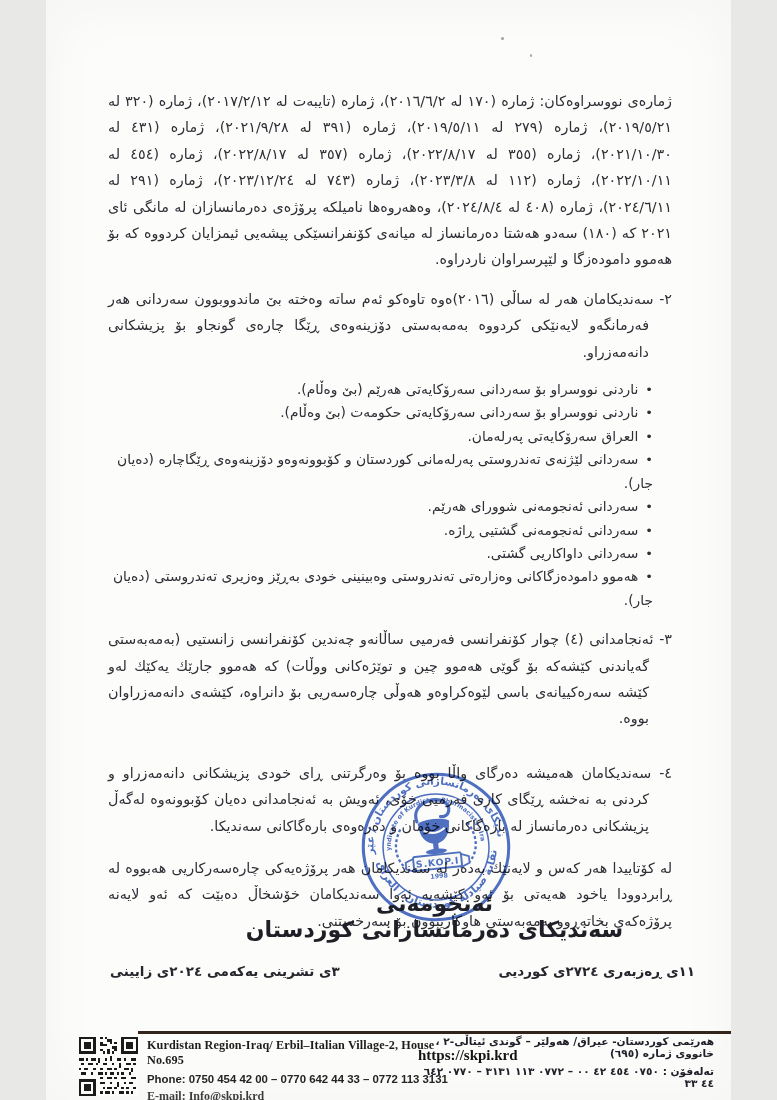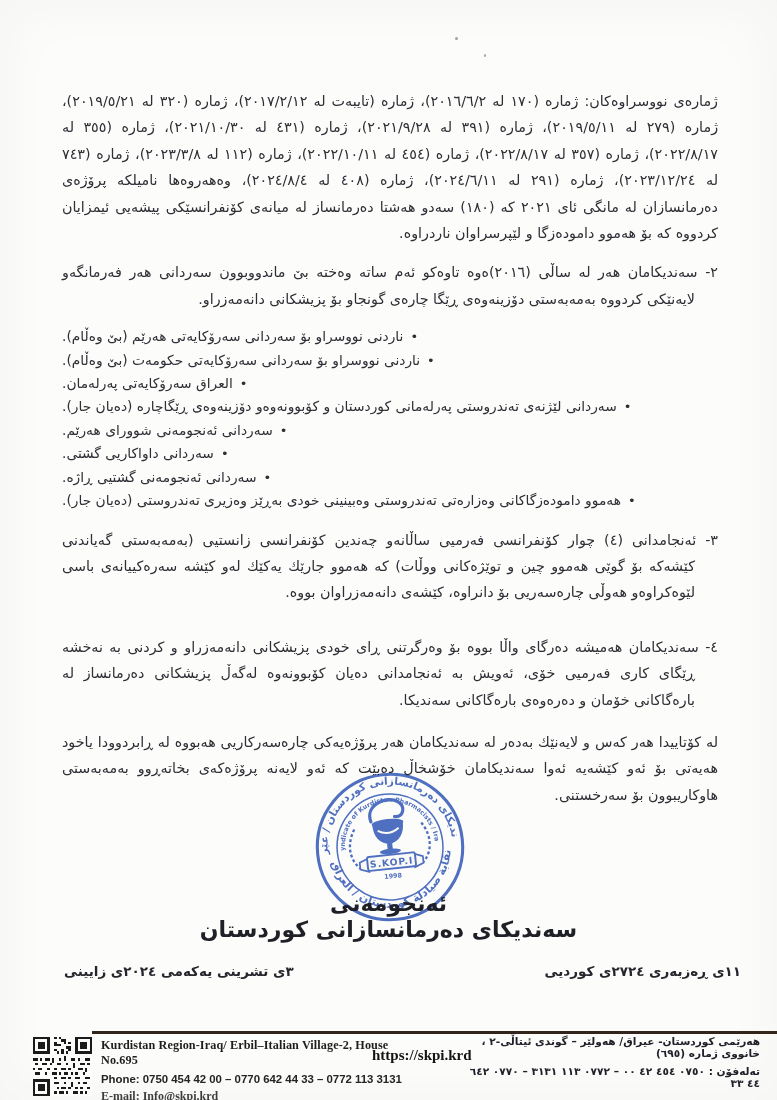--- a/index.html
+++ b/index.html
@@ -1,17 +1,17 @@
 <!DOCTYPE html>
 <html lang="ckb"><head>
 <meta charset="utf-8">
 <style>
   html,body{margin:0;padding:0;background:#e8e8e6;}
   .page{
-    position:relative;width:777px;height:1100px;margin:0 auto;
+    position:relative;width:685px;height:1100px;margin:0 auto;
     background:#fcfcfa;overflow:hidden;
     box-shadow:inset 0 0 60px rgba(60,60,50,.04);
     font-family:"DejaVu Sans",sans-serif;
   }
   .speck{position:absolute;border-radius:50%;background:#565656;opacity:.55;}
   .s1{left:455px;top:37px;width:3px;height:3px;}
   .s2{left:484px;top:54px;width:2px;height:3px;}
 
   
   .content{
@@ -20,21 +20,21 @@
     font-size:14.3px;text-align:justify;text-justify:inter-word;
   }
   .para{margin:0 0 13px;line-height:26.4px;}
   .item{padding-right:23px;text-indent:-23px;}
   .item3{margin-bottom:28px;margin-top:3px;}
   .item4{margin-bottom:16px;}
   .closing{margin-top:2px;margin-bottom:17px;}
   .num{font-weight:normal;}
   .bullets{
     list-style:none;margin:2px 0 14px;padding:0 19px 0 0;
-    line-height:23.4px;font-size:13.8px;text-align:left;
+    line-height:23.4px;font-size:13.8px;text-align:right;
   }
   .bullets li::before{content:"•";margin-left:7px;font-size:13px;}
 
   
   .stamp{
     position:absolute;left:313px;top:770px;width:154px;height:154px;
     mix-blend-mode:multiply;opacity:.9;transform:rotate(-6deg);
   }
   .stamp svg{width:100%;height:100%;}
 
@@ -83,22 +83,22 @@
     <p class="para">ژمارەی نووسراوەکان: ژماره (١٧٠ له ٢٠١٦/٦/٢)، ژماره (تایبەت له ٢٠١٧/٢/١٢)، ژماره (٣٢٠ له ٢٠١٩/٥/٢١)، ژماره (٢٧٩ له ٢٠١٩/٥/١١)، ژماره (٣٩١ له ٢٠٢١/٩/٢٨)، ژماره (٤٣١ له ٢٠٢١/١٠/٣٠)، ژماره (٣٥٥ له ٢٠٢٢/٨/١٧)، ژماره (٣٥٧ له ٢٠٢٢/٨/١٧)، ژماره (٤٥٤ له ٢٠٢٢/١٠/١١)، ژماره (١١٢ له ٢٠٢٣/٣/٨)، ژماره (٧٤٣ له ٢٠٢٣/١٢/٢٤)، ژماره (٢٩١ له ٢٠٢٤/٦/١١)، ژماره (٤٠٨ له ٢٠٢٤/٨/٤)، وەهەروەها نامیلکه پرۆژەی دەرمانسازان له مانگی ئای ٢٠٢١ که (١٨٠) سەدو هەشتا دەرمانساز له میانەی کۆنفرانسێکی پیشەیی ئیمزایان کردووه که بۆ هەموو دامودەزگا و لێپرسراوان ناردراوه.</p>
 
     <p class="para item"><span class="num">٢-</span> <span>سەندیکامان هەر له ساڵی (٢٠١٦)ەوه تاوەکو ئەم ساته وەخته بێ ماندووبوون سەردانی هەر فەرمانگەو لایەنێکی کردووه بەمەبەستی دۆزینەوەی ڕێگا چارەی گونجاو بۆ پزیشکانی دانەمەزراو.</span></p>
 
     <ul class="bullets">
       <li><span>ناردنی نووسراو بۆ سەردانی سەرۆکایەتی هەرێم (بێ وەڵام).</span></li>
       <li><span>ناردنی نووسراو بۆ سەردانی سەرۆکایەتی حکومەت (بێ وەڵام).</span></li>
       <li><span>العراق سەرۆکایەتی پەرلەمان.</span></li>
       <li><span>سەردانی لێژنەی تەندروستی پەرلەمانی کوردستان و کۆبوونەوەو دۆزینەوەی ڕێگاچاره (دەیان جار).</span></li>
       <li><span>سەردانی ئەنجومەنی شوورای هەرێم.</span></li>
+      <li><span>سەردانی ئەنجومەنی گشتیی ڕاژه.</span></li>
       <li><span>سەردانی داواکاریی گشتی.</span></li>
-      <li><span>سەردانی ئەنجومەنی گشتیی ڕاژه.</span></li>
       <li><span>هەموو دامودەزگاکانی وەزارەتی تەندروستی وەبینینی خودی بەڕێز وەزیری تەندروستی (دەیان جار).</span></li>
     </ul>
 
     <p class="para item item3"><span class="num">٣-</span> <span>ئەنجامدانی (٤) چوار کۆنفرانسی فەرمیی ساڵانەو چەندین کۆنفرانسی زانستیی (بەمەبەستی گەیاندنی کێشەکه بۆ گوێی هەموو چین و توێژەکانی ووڵات) که هەموو جارێك یەکێك لەو کێشه سەرەکییانەی باسی لێوەکراوەو هەوڵی چارەسەریی بۆ دانراوه، کێشەی دانەمەزراوان بووه.</span></p>
 
     <p class="para item item4"><span class="num">٤-</span> <span>سەندیکامان هەمیشه دەرگای واڵا بووه بۆ وەرگرتنی ڕای خودی پزیشکانی دانەمەزراو و کردنی به نەخشه ڕێگای کاری فەرمیی خۆی، ئەویش به ئەنجامدانی دەیان کۆبوونەوه لەگەڵ پزیشکانی دەرمانساز له بارەگاکانی خۆمان و دەرەوەی بارەگاکانی سەندیکا.</span></p>
 
     <p class="para closing">له کۆتاییدا هەر کەس و لایەنێك بەدەر له سەندیکامان هەر پرۆژەیەکی چارەسەرکاریی هەبووه له ڕابردوودا یاخود هەیەتی بۆ ئەو کێشەیه ئەوا سەندیکامان خۆشخاڵ دەبێت که ئەو لایەنه پرۆژەکەی بخاتەڕوو بەمەبەستی هاوکاریبوون بۆ سەرخستنی.</p>
   </div>
 

